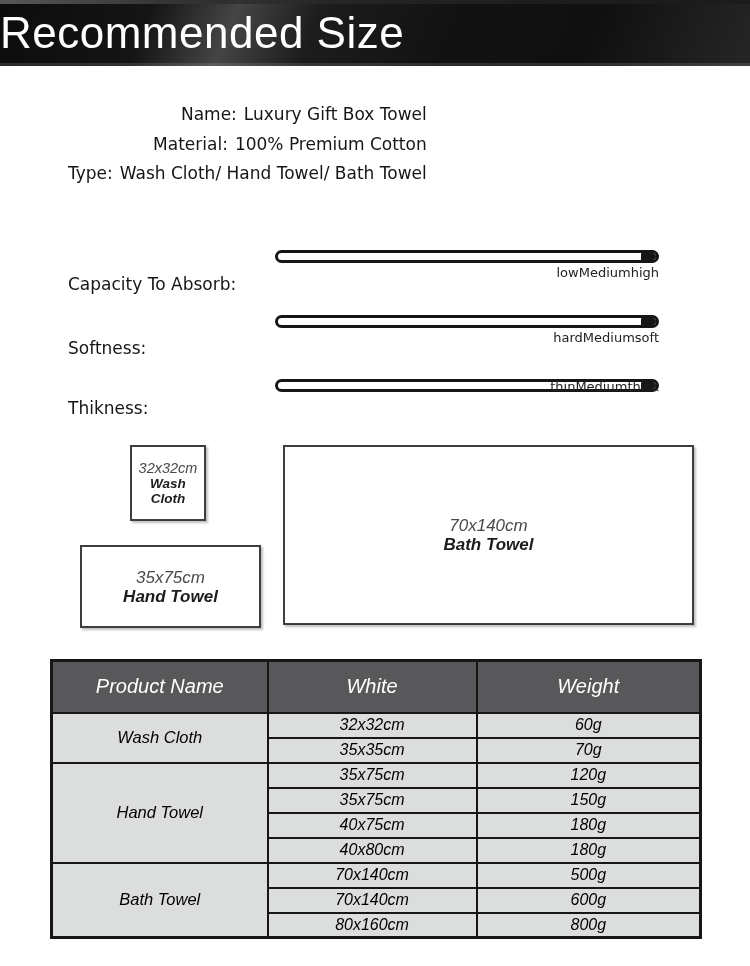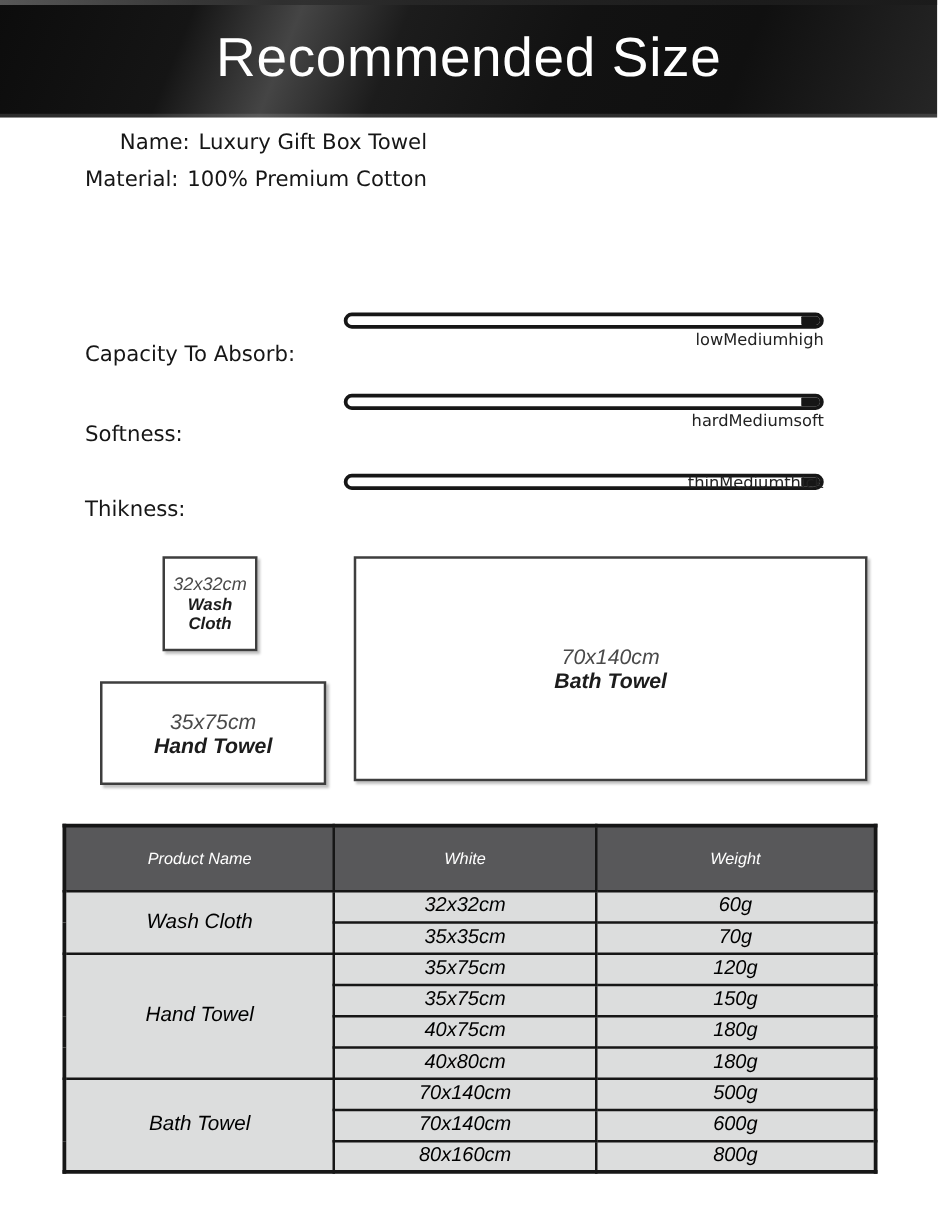--- a/index.html
+++ b/index.html
@@ -14,26 +14,26 @@
   .page{
     position:relative;
     width:750px;height:966px;
     background:#fff;
     font-family:"DejaVu Sans","Liberation Sans",sans-serif;
     color:var(--text-color);
     overflow:hidden;
   }
   
   .banner{
-    position:absolute;left:0;top:0;width:750px;height:94px;
+    position:absolute;left:0;top:0;width:750px;height:66px;
     background:
       linear-gradient(112deg,
         #0c0c0c 0%, #151515 20%, #454545 31%, #1c1c1c 42%,
         #121212 60%, #101010 78%, #262626 100%);
-    display:flex;align-items:center;justify-content:center;
+    display:flex;align-items:center;justify-content:flex-start;
   }
   .banner::before{
     content:"";position:absolute;left:0;top:0;width:100%;height:4px;
     background:linear-gradient(90deg,#6a6a6a,#2c2c2c 30%,#1a1a1a);
     opacity:.8;
   }
   .banner::after{
     content:"";position:absolute;left:0;bottom:0;width:100%;height:3px;
     background:rgba(255,255,255,.12);
   }
@@ -82,40 +82,41 @@
   .spec-table{
     position:absolute;left:50px;top:659px;width:652px;
     border-collapse:collapse;
     font-family:"Liberation Sans",sans-serif;font-style:italic;
     text-align:center;
   }
   .spec-table th,.spec-table td{border:2px solid var(--border-color);}
   .spec-table{border:3px solid var(--border-color);}
   .spec-table th{
     height:52px;background:var(--table-header-bg);color:#fff;
-    font-size:13px;font-weight:normal;
+    font-size:20px;font-weight:normal;
   }
   .spec-table td{
     height:25px;background:var(--table-row-bg);color:#000;
     font-size:16px;
   }
   .spec-table td.prod{font-size:16.5px;}
 </style>
 </head>
 <body>
 
 <div class="page">
 
   <header class="banner">
     <h1>Recommended Size</h1>
   </header>
 
   <section class="details">
     <p class="detail-line"><span class="dl">Name:</span><span>Luxury Gift Box Towel</span></p>
     <p class="detail-line"><span class="dl">Material:</span><span>100% Premium Cotton</span></p>
+    <p class="detail-line"><span class="dl">Type:</span><span>Wash Cloth/ Hand Towel/ Bath Towel</span></p>
   </section>
 
   <div class="slider-group sg-0">
     <div class="slider-label">Capacity To Absorb:</div>
     <div class="slider-track">
       <div class="slider-fill"></div>
     </div>
     <div class="slider-scale">
       <span>low</span>
       <span>Medium</span>

